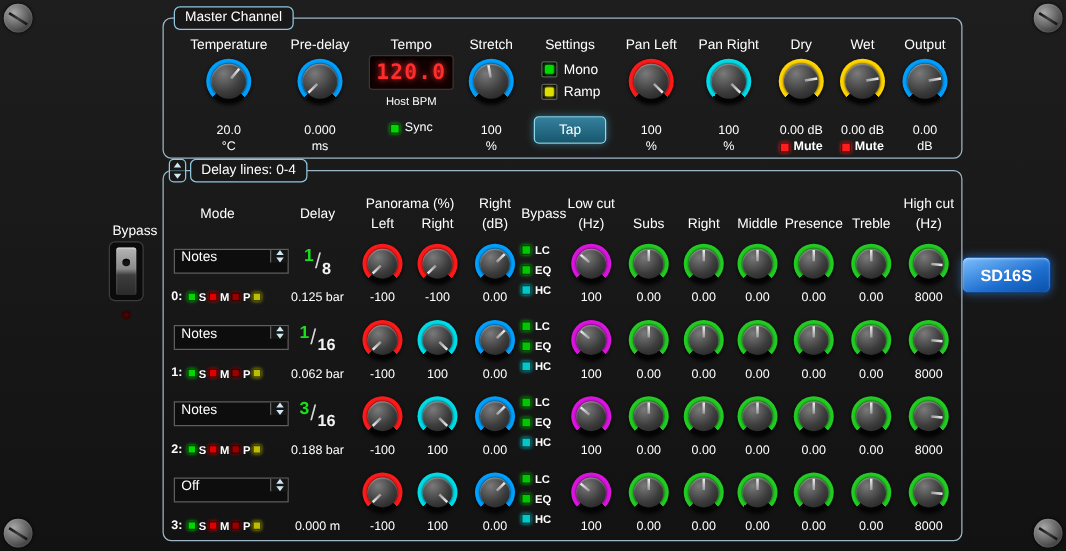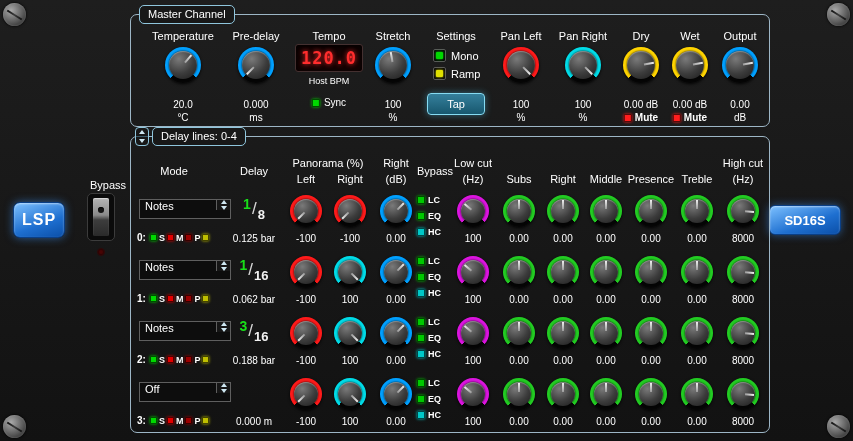--- a/index.html
+++ b/index.html
@@ -109,21 +109,20 @@
 </head>
 <body>
 
 <div class="plugin">
 
   <div class="screw s-tl"></div>
   <div class="screw s-tr"></div>
   <div class="screw s-bl"></div>
   <div class="screw s-br"></div>
 
-  <div class="logo">LSP</div>
   <div class="model">SD16S</div>
 
   <div class="bypass-label">Bypass</div>
   <div class="rocker">
     <div class="rocker-body">
       <div class="rocker-hole"></div>
     </div>
   </div>
   <div class="led-round"></div>
 

